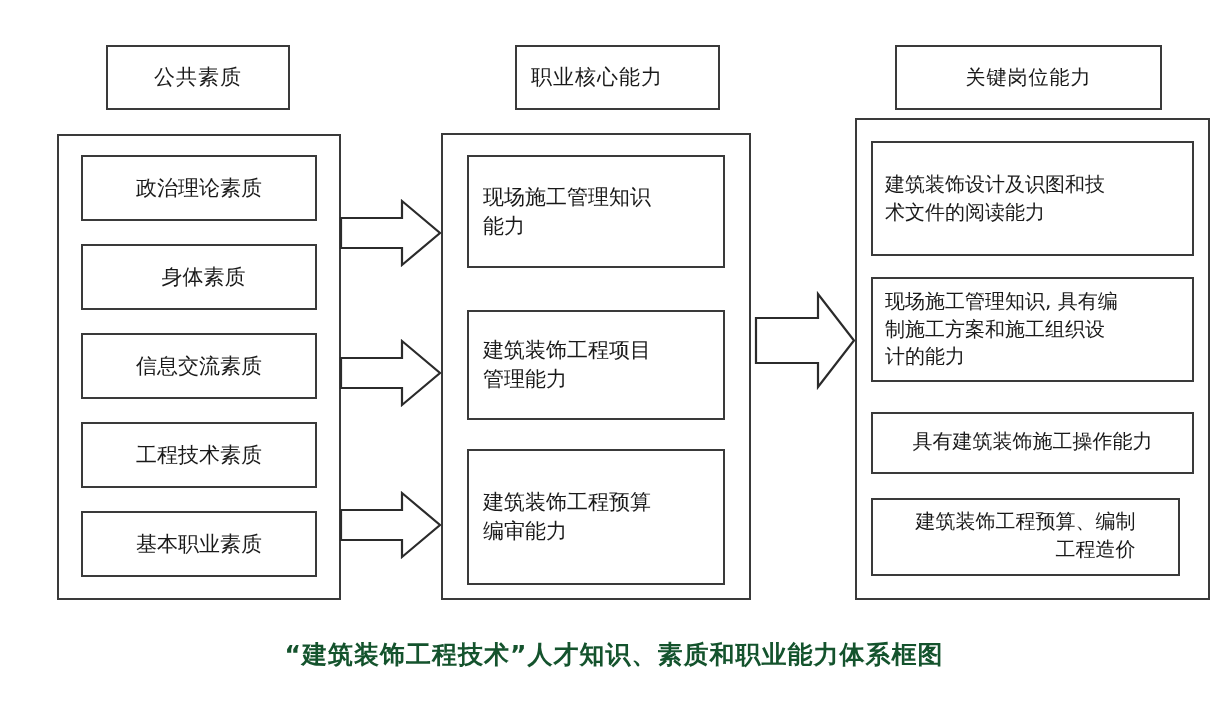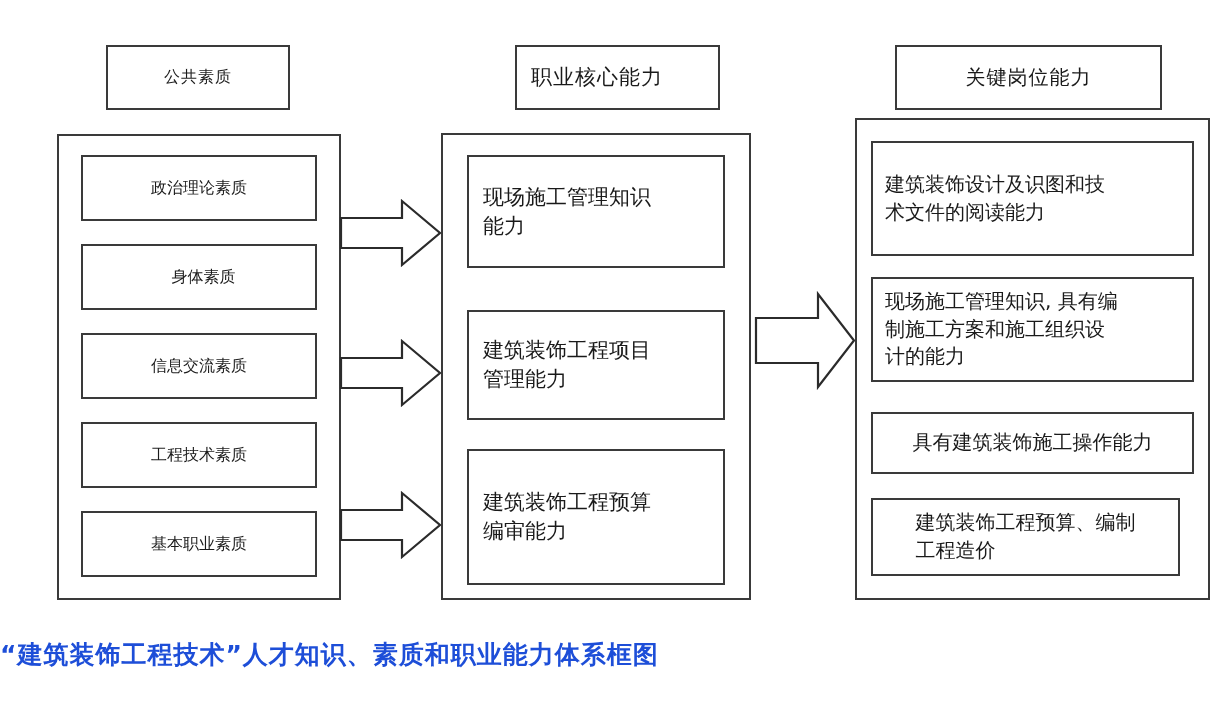--- a/index.html
+++ b/index.html
@@ -46,21 +46,21 @@
   }
 
   .item-text {
     display: block;
     line-height: 1.38;
     white-space: pre-line;
   }
 
   
   .col-left .box {
-    font-size: 16px;
+    font-size: 21px;
   }
   
   .col-mid .box {
     font-size: 21px;
     padding: 0 14px;
     justify-content: flex-start;
   }
   .col-mid .box .item-text {
     text-align: left;
   }
@@ -69,21 +69,22 @@
     font-size: 20px;
     padding: 0 12px;
   }
   .col-right .box.align-left {
     justify-content: flex-start;
   }
   .col-right .box.align-left .item-text {
     text-align: left;
   }
   .col-right .box.align-center .item-text {
-    text-align: left;
+    text-align: right;
+    font-family: Liberation Mono, monospace;
   }
 
   
   .arrow {
     position: absolute;
   }
   .arrow svg {
     display: block;
     overflow: visible;
   }
@@ -93,25 +94,25 @@
     stroke-width: 2.2;
     stroke-linejoin: miter;
   }
 
   
   .caption {
     position: absolute;
     left: 0;
     top: 638px;
     width: 1228px;
-    text-align: left;
+    text-align: center;
     font-size: 25px;
     font-weight: bold;
     letter-spacing: 1px;
-    color: #1d4ed8;
+    color: #14532d;
   }
 </style>
 </head>
 <body>
 
 <div id="canvas">
 
   <div class="col-left">
 
     <div class="box header-box" style="left:106px; top:45px; width:184px; height:65px;">

